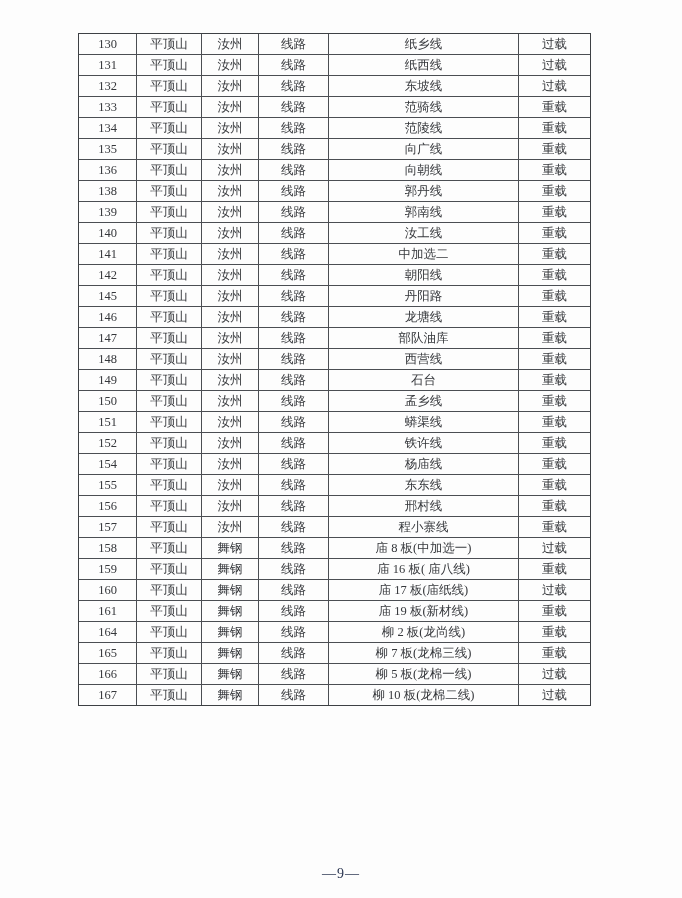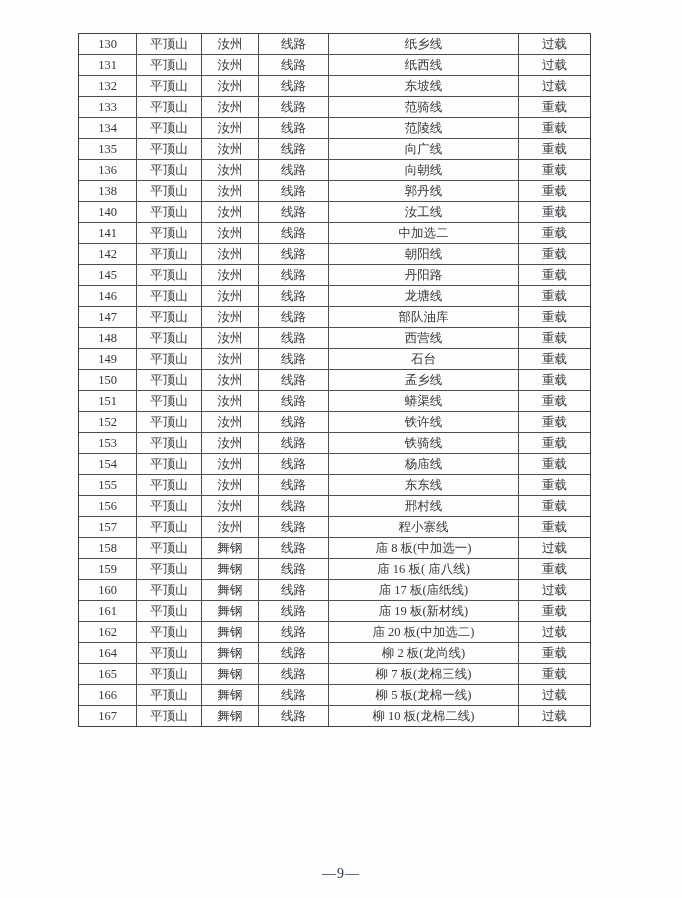--- a/index.html
+++ b/index.html
@@ -131,20 +131,28 @@
     </tr>
         <tr>
       <td>138</td>
       <td>平顶山</td>
       <td>汝州</td>
       <td>线路</td>
       <td>郭丹线</td>
       <td>重载</td>
     </tr>
         <tr>
+      <td>139</td>
+      <td>平顶山</td>
+      <td>汝州</td>
+      <td>线路</td>
+      <td>郭南线</td>
+      <td>重载</td>
+    </tr>
+        <tr>
       <td>140</td>
       <td>平顶山</td>
       <td>汝州</td>
       <td>线路</td>
       <td>汝工线</td>
       <td>重载</td>
     </tr>
         <tr>
       <td>141</td>
       <td>平顶山</td>
@@ -219,28 +227,20 @@
     </tr>
         <tr>
       <td>152</td>
       <td>平顶山</td>
       <td>汝州</td>
       <td>线路</td>
       <td>铁许线</td>
       <td>重载</td>
     </tr>
         <tr>
-      <td>153</td>
-      <td>平顶山</td>
-      <td>汝州</td>
-      <td>线路</td>
-      <td>铁骑线</td>
-      <td>重载</td>
-    </tr>
-        <tr>
       <td>154</td>
       <td>平顶山</td>
       <td>汝州</td>
       <td>线路</td>
       <td>杨庙线</td>
       <td>重载</td>
     </tr>
         <tr>
       <td>155</td>
       <td>平顶山</td>
@@ -289,28 +289,20 @@
       <td>庙 17 板(庙纸线)</td>
       <td>过载</td>
     </tr>
         <tr>
       <td>161</td>
       <td>平顶山</td>
       <td>舞钢</td>
       <td>线路</td>
       <td>庙 19 板(新材线)</td>
       <td>重载</td>
-    </tr>
-        <tr>
-      <td>162</td>
-      <td>平顶山</td>
-      <td>舞钢</td>
-      <td>线路</td>
-      <td>庙 20 板(中加选二)</td>
-      <td>过载</td>
     </tr>
         <tr>
       <td>164</td>
       <td>平顶山</td>
       <td>舞钢</td>
       <td>线路</td>
       <td>柳 2 板(龙尚线)</td>
       <td>重载</td>
     </tr>
         <tr>

